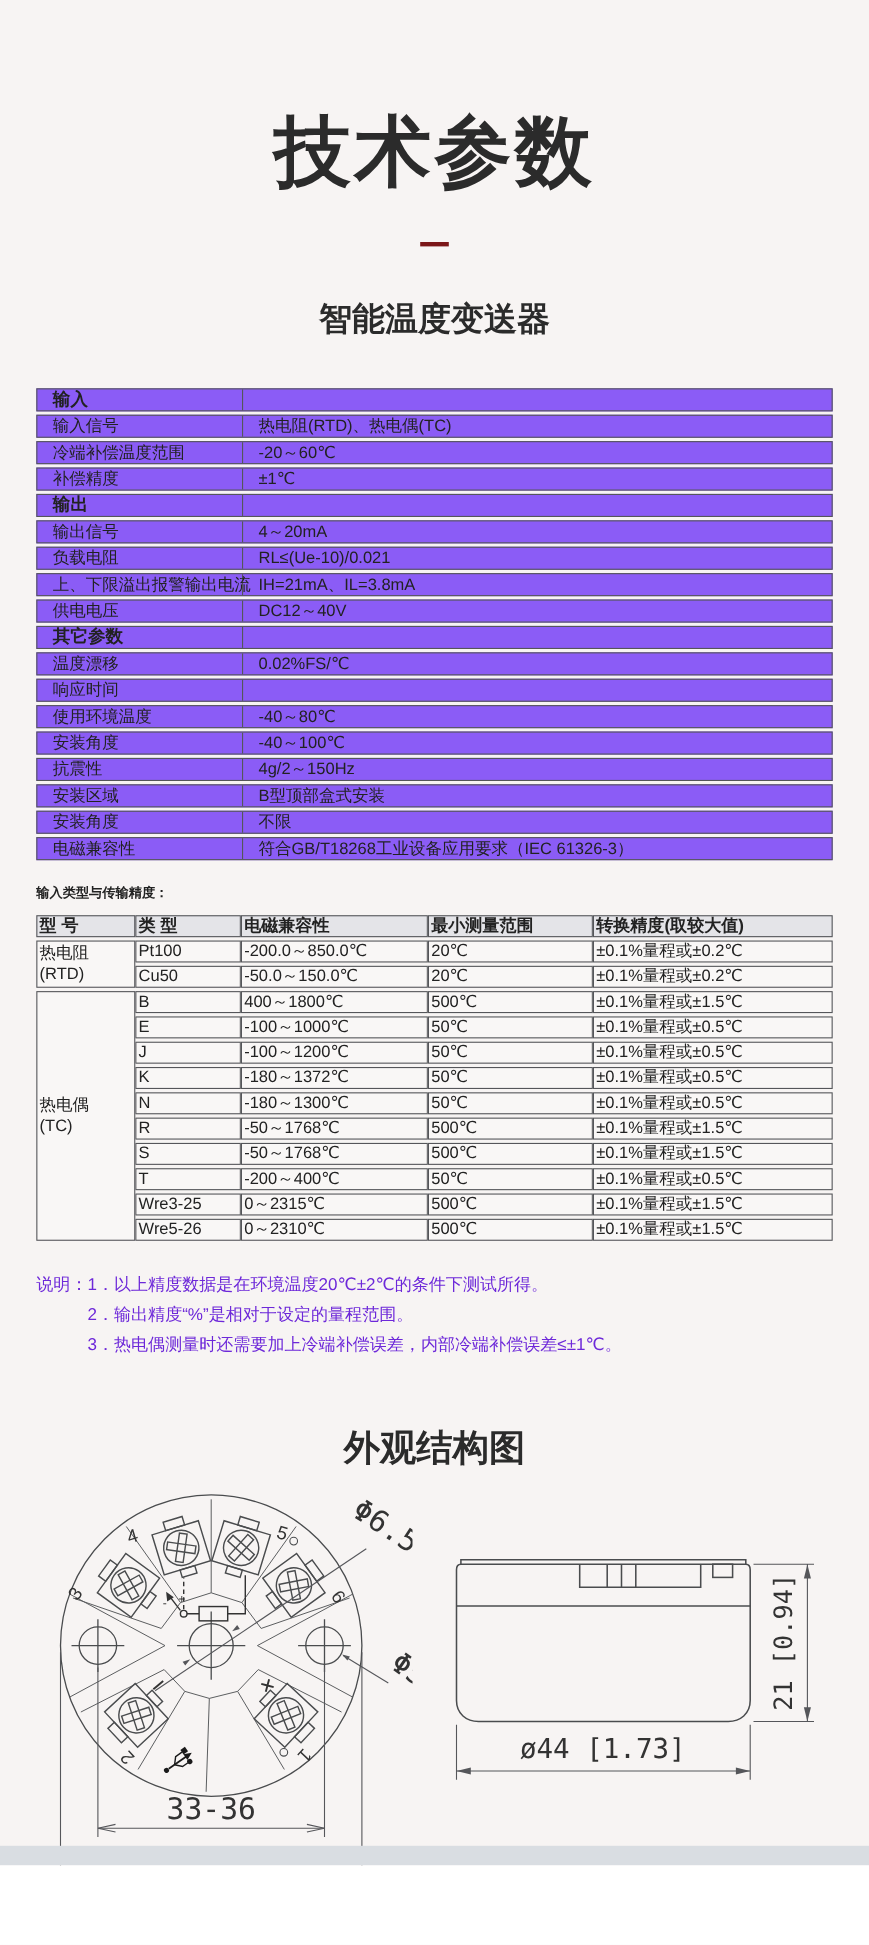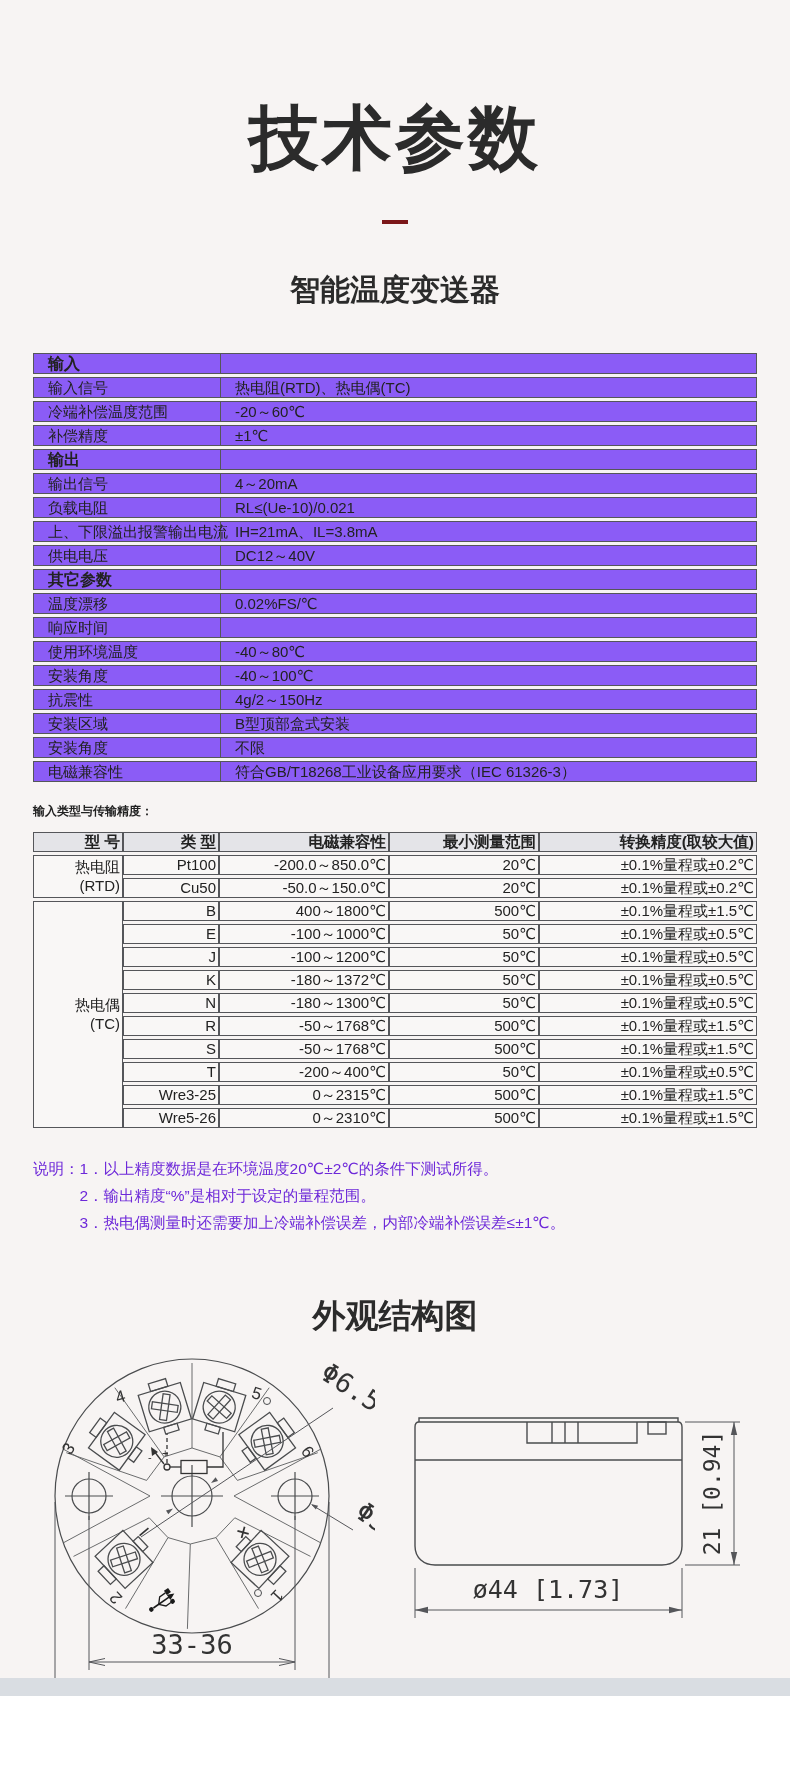--- a/index.html
+++ b/index.html
@@ -17,21 +17,21 @@
 
   .spec-table{width:724px;margin:42px auto 0}
   .t1-row{display:flex;border:1px solid #55565a;margin-bottom:3px;background:#8b5cf6}
   .t1-label{width:187px;padding:1px 4px 1px 14px;border-right:1px solid #55565a;
     font-size:15px;line-height:17px;white-space:nowrap}
   .t1-value{flex:1;padding:1px 4px 1px 14px;font-size:15px;line-height:17px;white-space:nowrap}
   .t1-row.section .t1-label{font-weight:700;font-size:16px}
 
   .acc-caption{margin:21px 0 0 33px;font-size:12px;font-weight:700}
   .acc-table{width:724px;margin:9px auto 0;border-collapse:separate;border-spacing:0 3px;table-layout:fixed}
-  .acc-table th,.acc-table td{border:1px solid #55565a;text-align:right;vertical-align:middle;
+  .acc-table th,.acc-table td{border:1px solid #55565a;text-align:left;vertical-align:middle;
     font-size:15px;line-height:18px;height:20px;padding:0 2px;background:#f9f7f6;font-weight:400}
   .acc-table thead th{background:#e4e4e8;font-weight:700;font-size:15.5px}
   .model-cell div{line-height:19px}
 
   .notes{display:flex;margin:24px 0 0 33px;font-size:15.5px;line-height:27px;color:#6d28d9}
   .notes-prefix{white-space:nowrap}
 
   .drawings{position:absolute;left:0;top:1340px;width:790px;height:410px}
   .drawings svg{position:absolute;top:0}
   #head-svg{left:15px}

